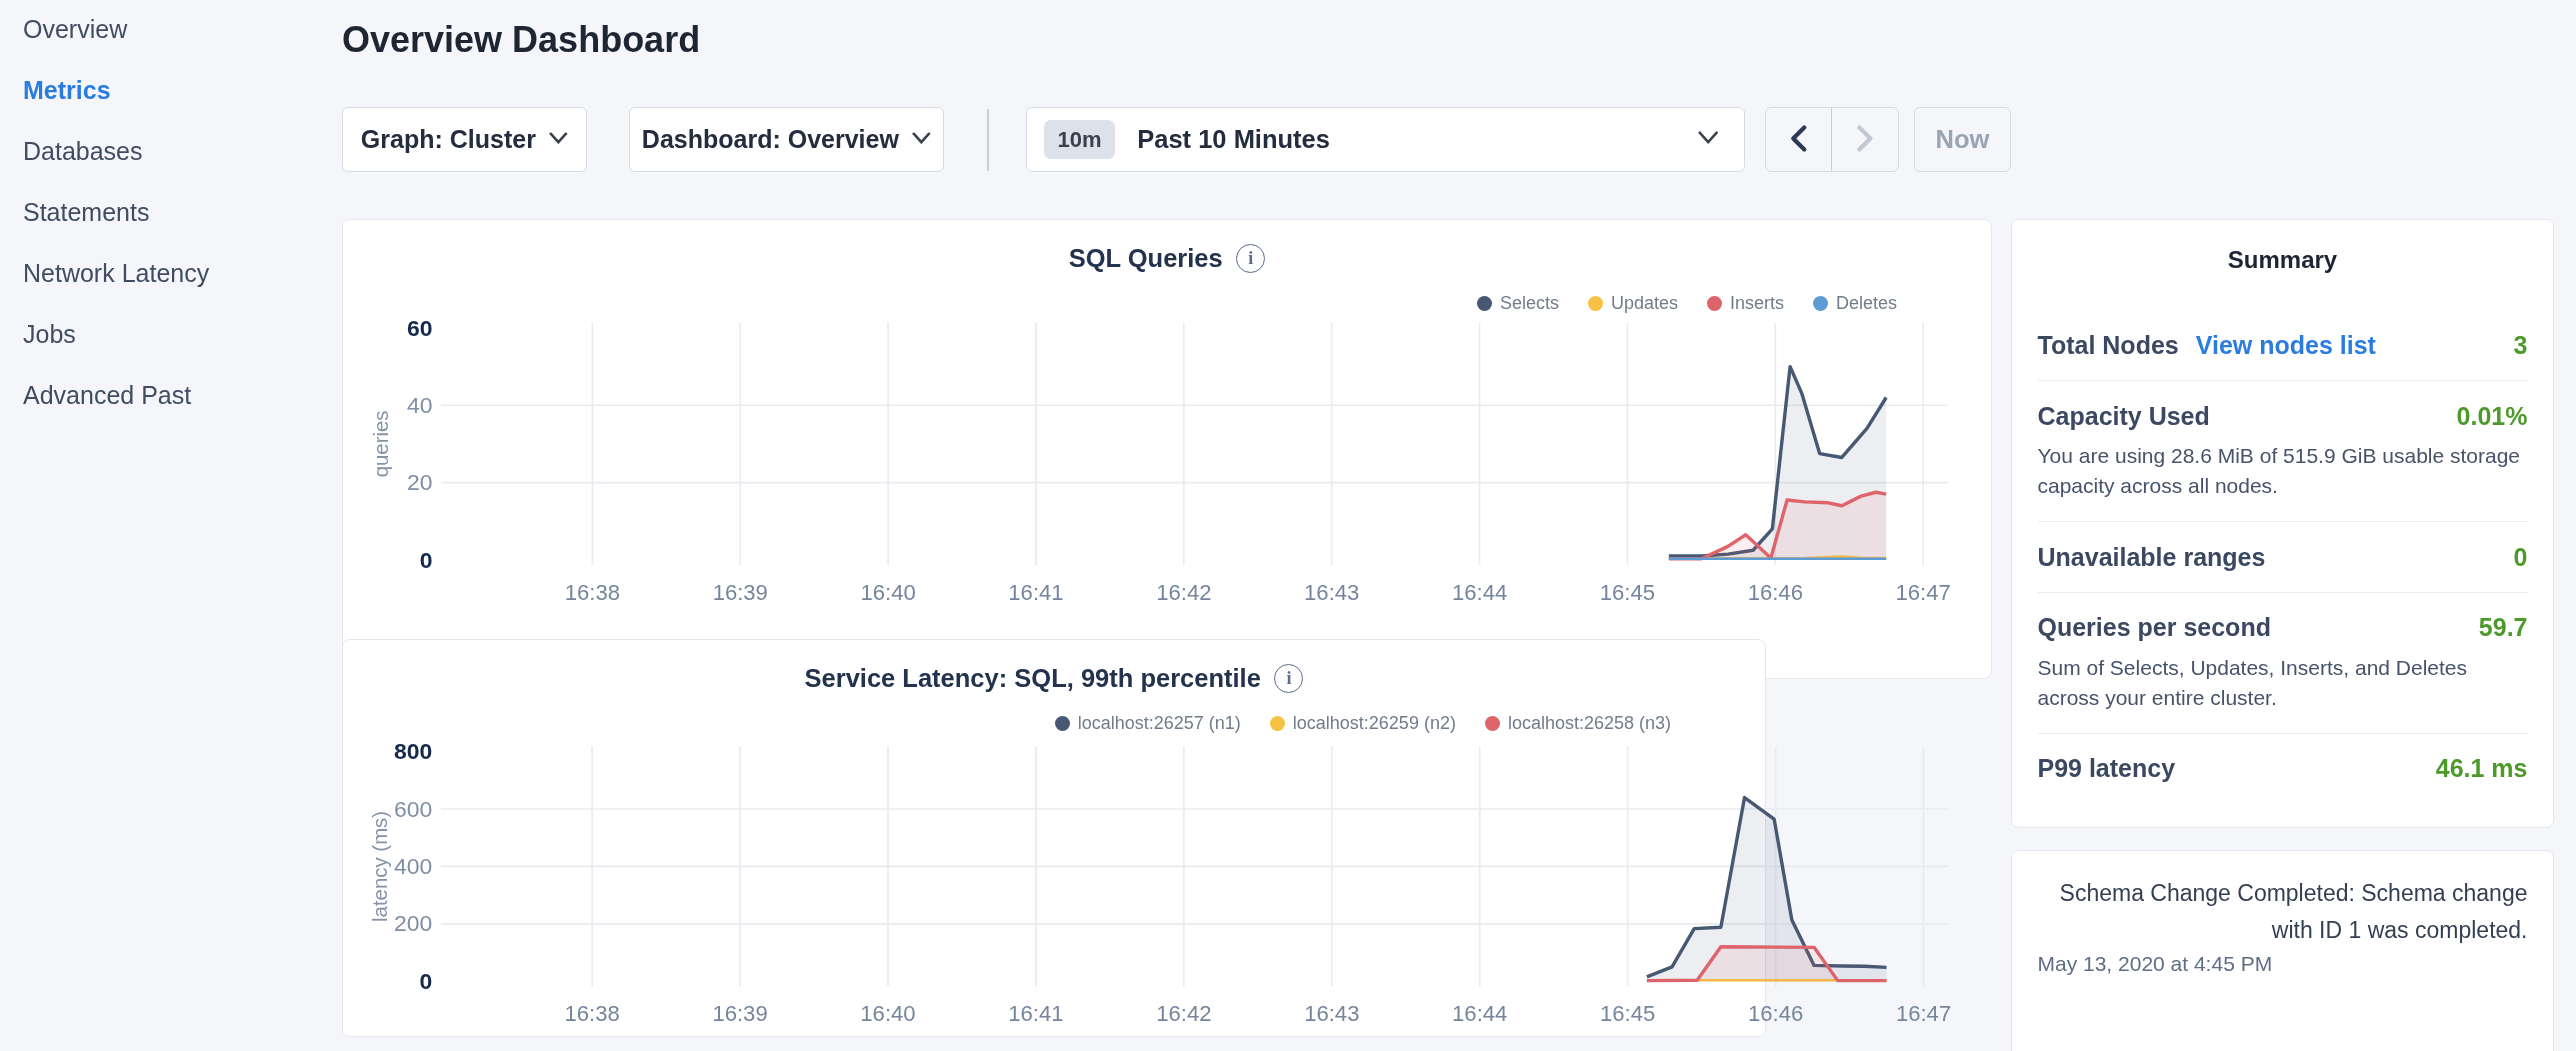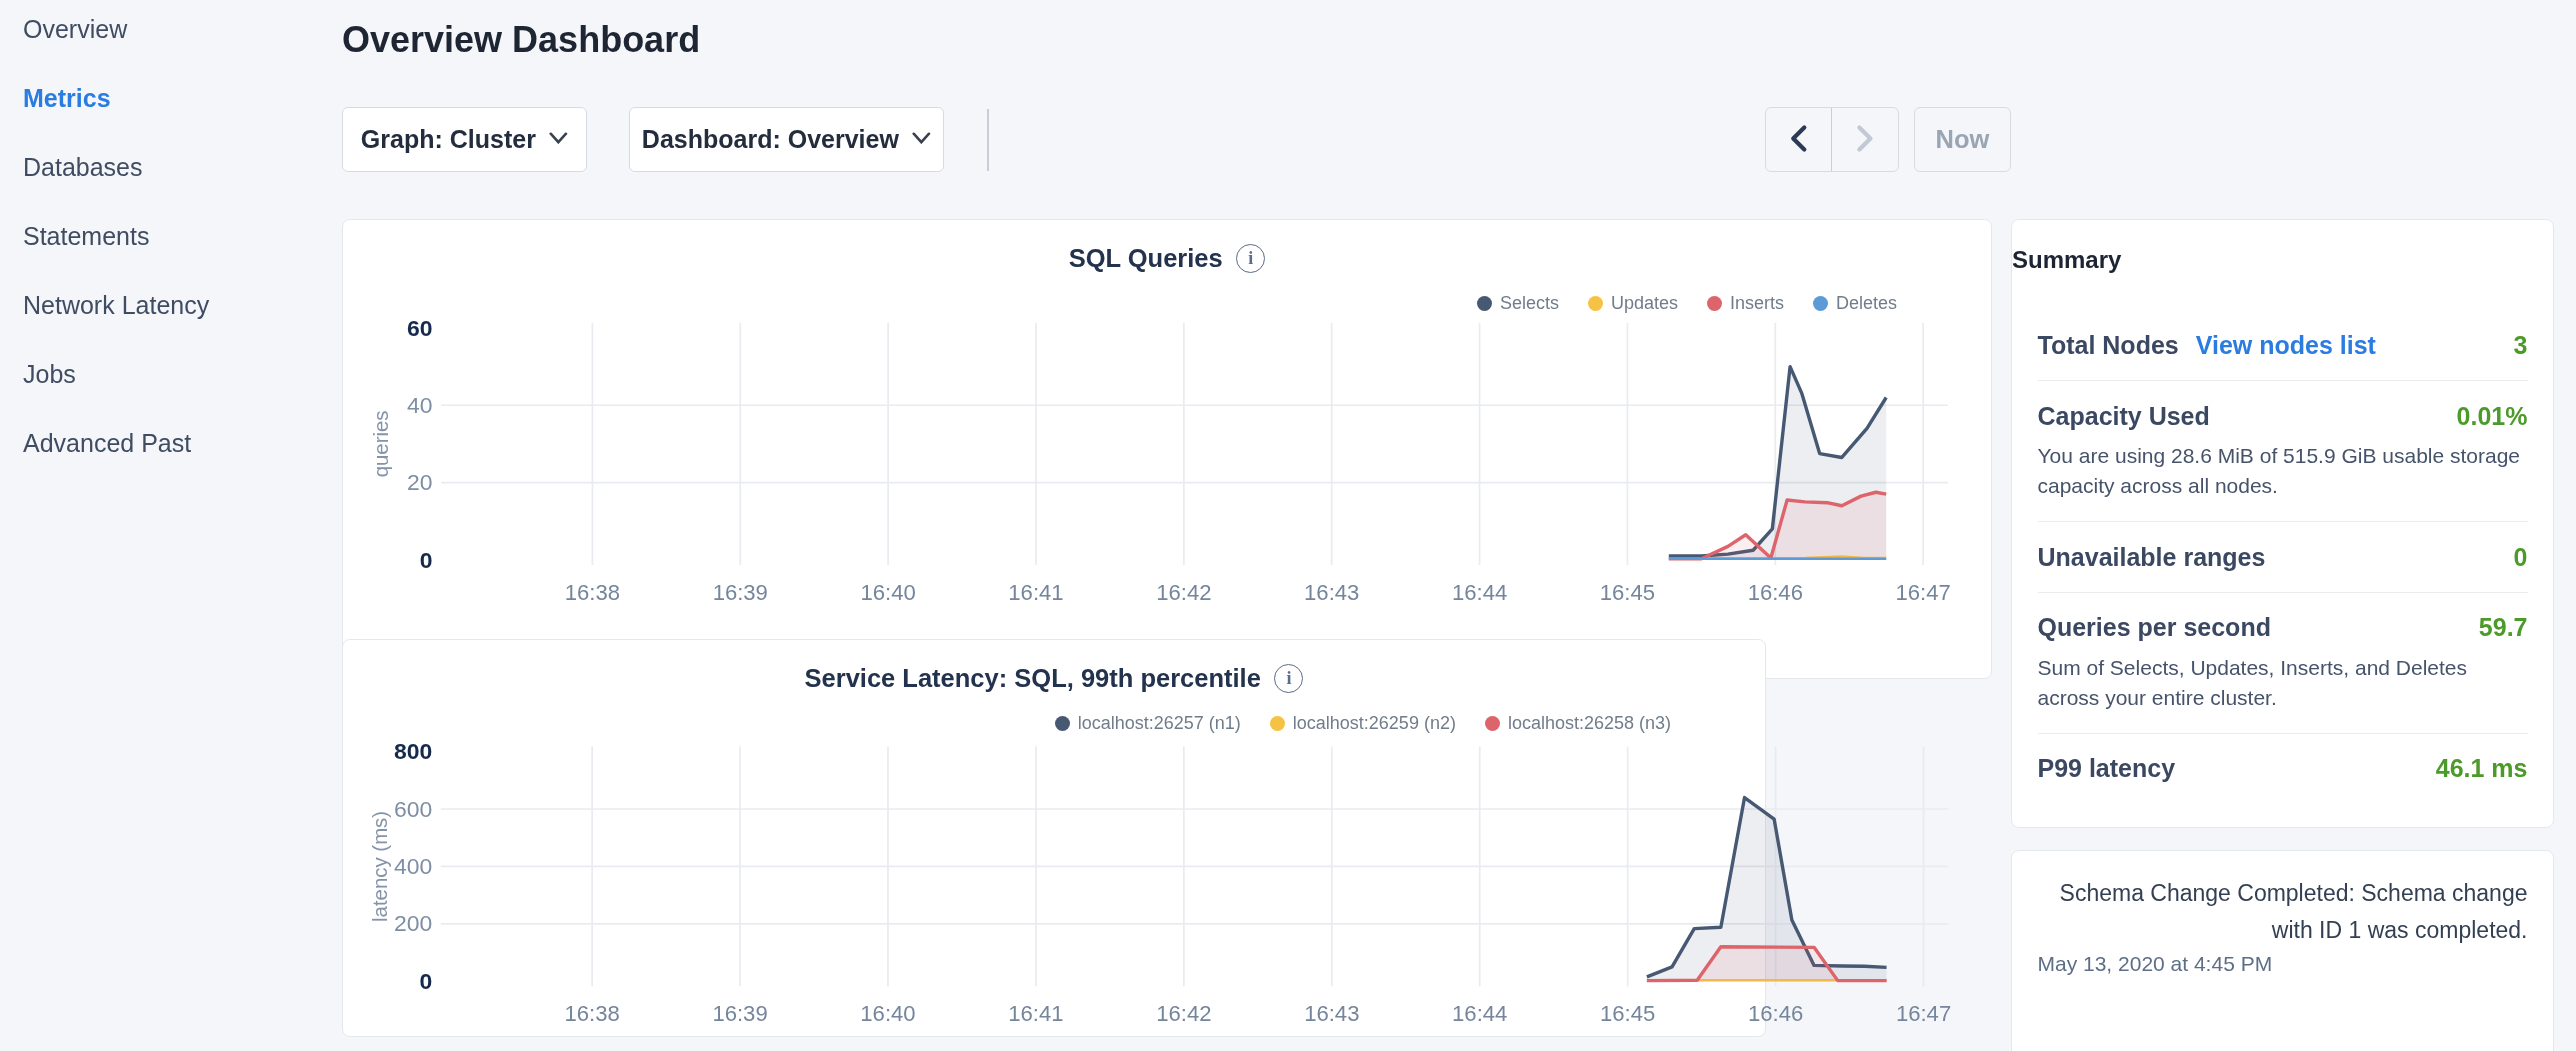--- a/index.html
+++ b/index.html
@@ -3,21 +3,21 @@
 <meta charset="utf-8">
 <style>
   * { margin:0; padding:0; box-sizing:border-box; }
   html,body { background:#eceef2; }
   body { font-family:"Liberation Sans", sans-serif; }
   .page {
     position:relative; width:2576px; height:1051px;
     background:#f4f6fa; overflow:hidden; color:#3f4c61;
   }
   
-  .sidebar { position:absolute; left:23px; top:13.6px; display:flex; flex-direction:column; gap:38px; }
+  .sidebar { position:absolute; left:23px; top:13.6px; display:flex; flex-direction:column; gap:30px; }
   .side-item { font-size:25px; line-height:31px; font-weight:500; color:#3f4c61; cursor:pointer; white-space:nowrap; }
   .side-item.active { color:#2b7ce0; font-weight:700; }
   
   .page-title { position:absolute; left:342px; top:18.7px; font-size:36px; font-weight:600; color:#1f2633; }
   .dropdown, .time-selector, .pager, .now-btn {
     position:absolute; top:107px; height:65px; background:#fff;
     border:1.7px solid #d6dbe3; border-radius:6px; display:flex; align-items:center; cursor:pointer;
   }
   .dropdown { justify-content:center; gap:13.6px; }
   .dd-graph { left:342px; width:245px; }
@@ -43,21 +43,21 @@
   .chart-title { font-size:25.5px; font-weight:700; color:#23324d; white-space:nowrap; }
   .info-icon { width:29px; height:29px; border:1.7px solid #5a6b8c; border-radius:50%; color:#5a6b8c;
                display:inline-flex; align-items:center; justify-content:center;
                font-size:18px; font-weight:600; font-family:"Liberation Serif", serif; cursor:pointer; }
   .legend { position:absolute; right:94px; top:73px; display:flex; align-items:center; gap:29px; }
   .legend-item { display:flex; align-items:center; gap:7.7px; cursor:pointer; }
   .legend-dot { width:15.3px; height:15.3px; border-radius:50%; }
   .legend-label { font-size:18px; color:#717c8b; white-space:nowrap; }
   .plot { position:absolute; left:0; top:0; }
   
-  .panel-heading { font-size:24px; font-weight:700; color:#1d2534; margin-top:25.5px; }
+  .panel-heading { text-align:center; font-size:24px; font-weight:700; color:#1d2534; margin-top:25.5px; }
   .summary-rows { margin:37px 25.5px 0 25.5px; }
   .s-row { padding:20.4px 0; }
   .s-row + .s-row { border-top:1.7px solid #e9ebee; }
   .s-head { display:flex; align-items:baseline; }
   .s-label { font-size:25px; font-weight:700; color:#3b4862; white-space:nowrap; }
   .s-link { font-size:25px; font-weight:700; color:#2b7ce0; margin-left:17px; cursor:pointer; white-space:nowrap; }
   .s-value { margin-left:auto; font-size:25px; font-weight:700; color:#4c9a2a; white-space:nowrap; }
   .s-desc { margin-top:10.2px; font-size:21px; line-height:30px; color:#46536b; }
   .events-list { margin:24px 25.5px 0 25.5px; }
   .ev-msg { font-size:23px; line-height:37px; color:#333f52;text-align:right; }
@@ -93,20 +93,29 @@
     <span class="dd-label">Graph: Cluster</span>
     <span>
       <svg width="18.7" height="12.8" viewBox="0 0 22 15">
           <path d="M2 2 L11 12 L20 2" stroke="#39414f" stroke-width="3" fill="none" stroke-linecap="round"></path>
         </svg>
     </span>
   </button>
 
   <div class="vdivider"></div>
 
+  <button class="time-selector">
+    <span class="tw-badge">10m</span>
+    <span class="tw-label">Past 10 Minutes</span>
+    <span>
+      <svg width="20.4" height="13.6" viewBox="0 0 24 16">
+          <path d="M2 2 L12 13 L22 2" stroke="#39414f" stroke-width="3" fill="none" stroke-linecap="round"></path>
+        </svg>
+    </span>
+  </button>
 
   <div class="pager">
     <span class="pager-cell prev">
       <span>
         <svg width="18.7" height="29" viewBox="0 0 22 34">
             <path d="M18 4 L5 17 L18 30" stroke="#2c3a55" stroke-width="5" fill="none" stroke-linecap="round" stroke-linejoin="round"></path>
           </svg>
       </span>
     </span>
     <span class="pager-cell next">

